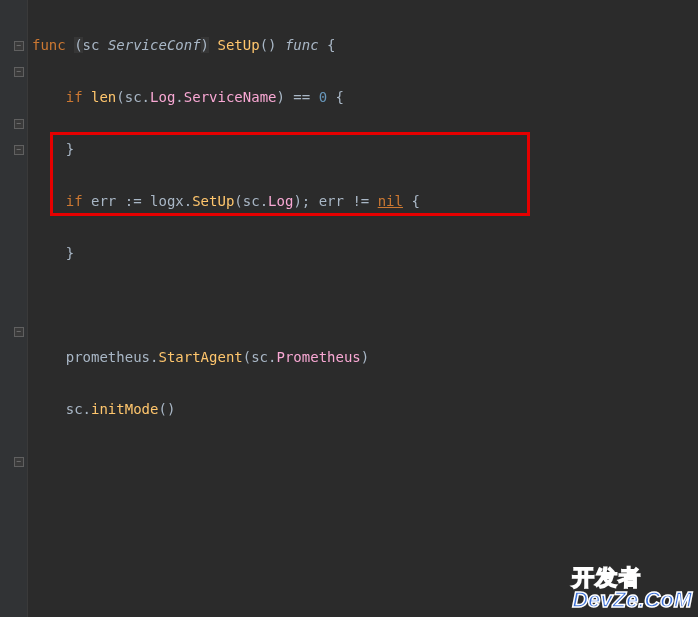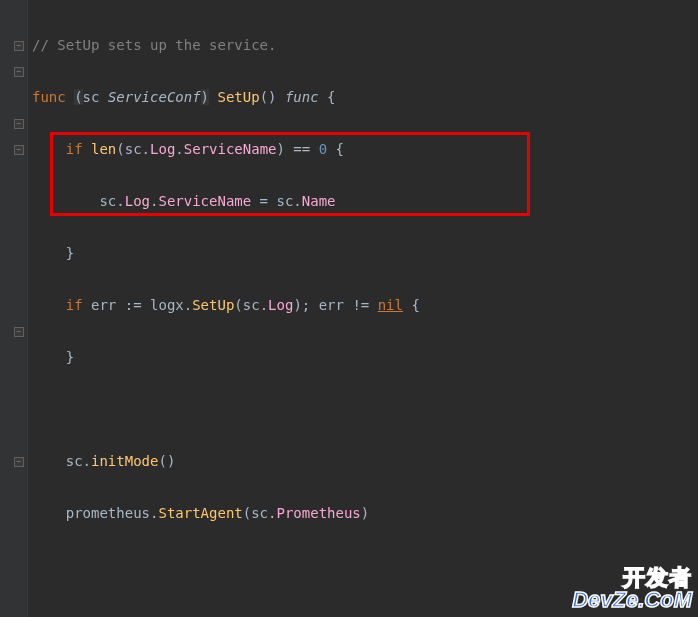--- a/index.html
+++ b/index.html
@@ -62,21 +62,20 @@
       height: 84px;
       border: 3px solid #e60000;
       pointer-events: none;
     }
     .watermark {
       position: absolute;
       right: 6px;
       bottom: 6px;
       font-family: Arial, sans-serif;
       font-weight: bold;
-      text-align: right;
       line-height: 1;
       pointer-events: none;
     }
     .watermark .line1 {
       font-size: 22px;
       color: #3a6fd8;
       -webkit-text-stroke: 1.5px #ffffff;
       letter-spacing: 1px;
     }
     .watermark .line2 {
@@ -95,30 +94,28 @@
 <div class="gutter">
   <div class="fold-marker" style="top:41px">−</div>
   <div class="fold-marker" style="top:67px">−</div>
   <div class="fold-marker" style="top:119px">−</div>
   <div class="fold-marker" style="top:145px">−</div>
   <div class="fold-marker" style="top:327px">−</div>
   <div class="fold-marker" style="top:457px">−</div>
 </div>
 
 <div class="code-area">
-<div class="line"><span class="comment">// SetUp sets up the service.</span></div>
 <div class="line"><span class="keyword">func</span> <span class="paren cursor-hint">(</span><span class="ident">sc</span> <span class="type">ServiceConf</span><span class="paren cursor-hint">)</span> <span class="funcname">SetUp</span><span class="paren">()</span> <span class="type">func</span> <span class="paren">{</span></div>
 <div class="line">    <span class="keyword">if</span> <span class="funcname">len</span>(<span class="ident">sc</span><span>.</span><span class="field">Log</span><span>.</span><span class="field">ServiceName</span>)<span> == </span><span class="number">0</span> <span class="paren">{</span></div>
-<div class="line">        <span class="ident">sc</span><span>.</span><span class="field">Log</span><span>.</span><span class="field">ServiceName</span><span> = </span><span class="ident">sc</span><span>.</span><span class="field">Name</span></div>
 <div class="line">    <span class="paren">}</span></div>
 <div class="line">    <span class="keyword">if</span> <span class="ident">err</span><span> := </span><span class="ident">logx</span><span>.</span><span class="funcname">SetUp</span>(<span class="ident">sc</span><span>.</span><span class="field">Log</span>)<span>; </span><span class="ident">err</span><span> != </span><span class="nilkw">nil</span> <span class="paren">{</span></div>
 <div class="line">    <span class="paren">}</span></div>
 <div class="line"> </div>
+<div class="line">    <span class="ident">prometheus</span><span>.</span><span class="funcname">StartAgent</span>(<span class="ident">sc</span><span>.</span><span class="field">Prometheus</span>)</div>
 <div class="line">    <span class="ident">sc</span><span>.</span><span class="funcname">initMode</span>()</div>
-<div class="line">    <span class="ident">prometheus</span><span>.</span><span class="funcname">StartAgent</span>(<span class="ident">sc</span><span>.</span><span class="field">Prometheus</span>)</div>
 <div class="line"> </div>
 
 
 
 
 
 
 
 
 

